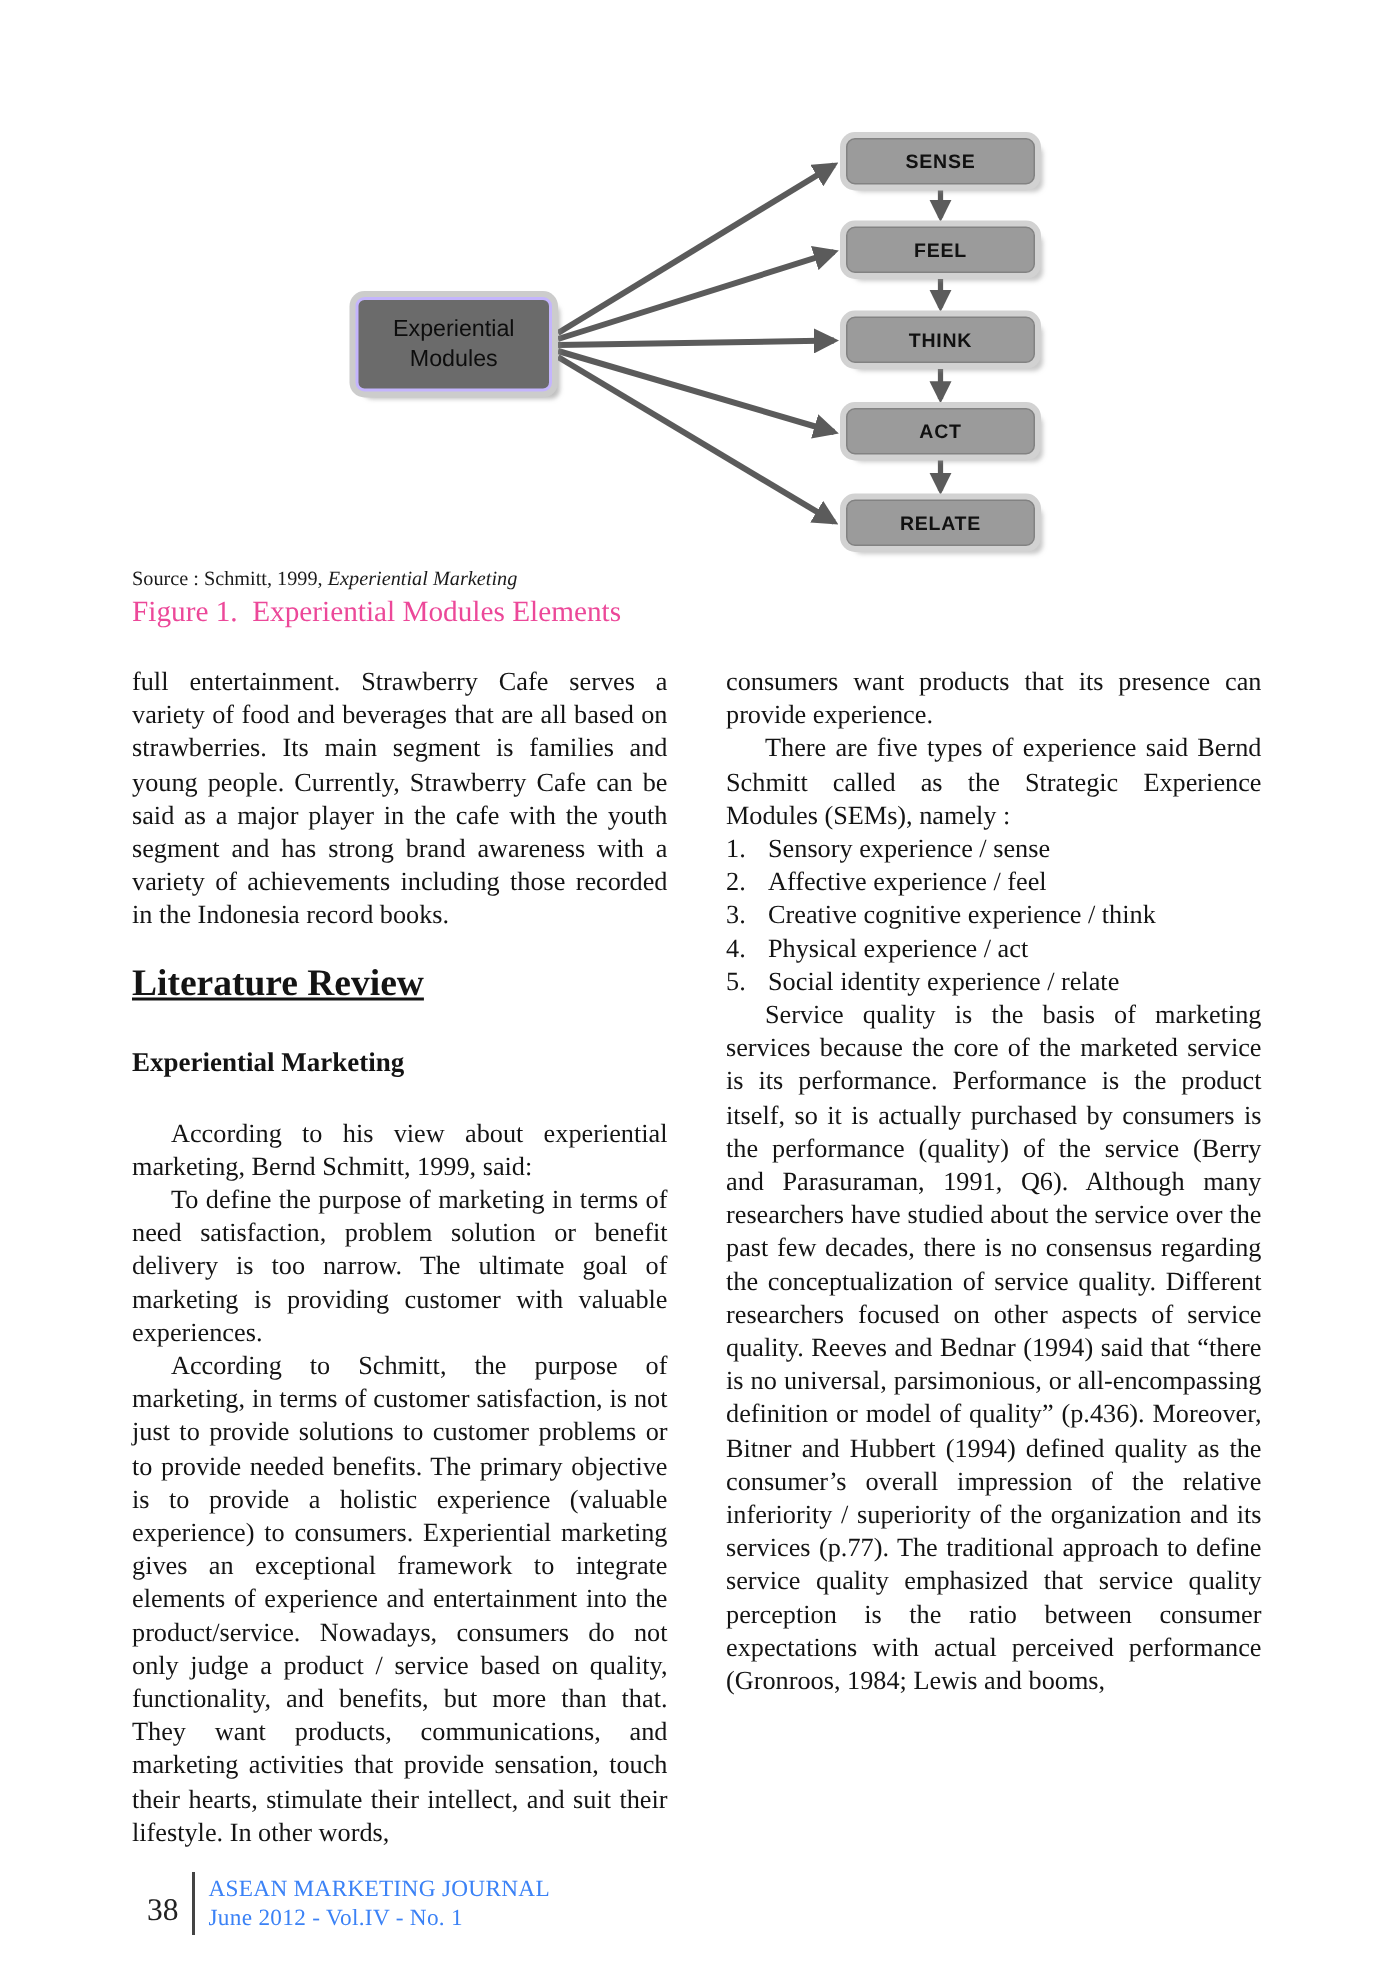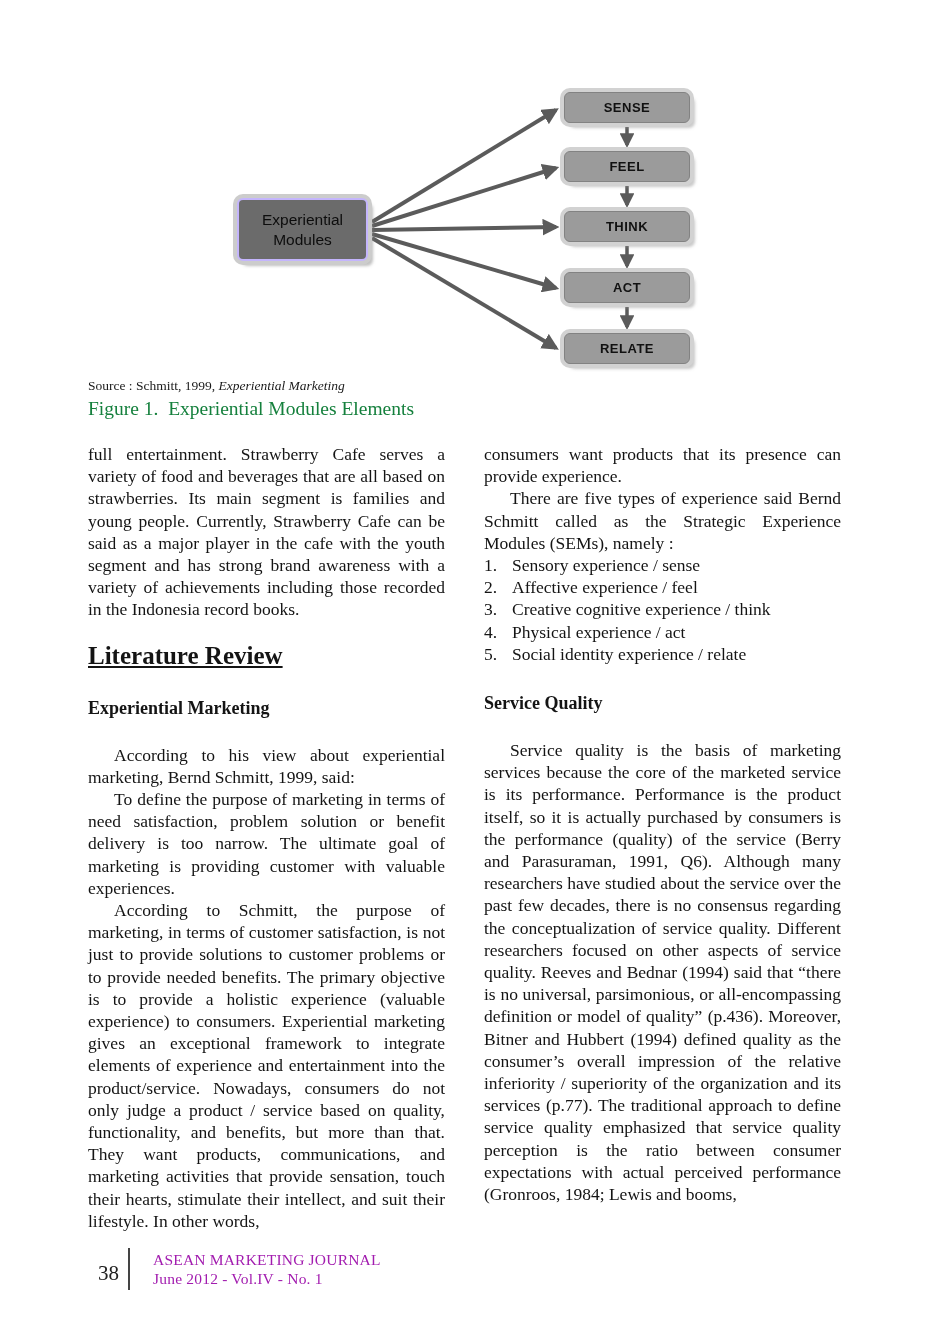--- a/index.html
+++ b/index.html
@@ -41,21 +41,21 @@
   .mod-0 { top: 7px; }
   .mod-1 { top: 66px; }
   .mod-2 { top: 126px; }
   .mod-3 { top: 187px; }
   .mod-4 { top: 248px; }
   .arrow-layer { position: absolute; left: 0; top: 0; }
 
   
   .fig-source { position: absolute; left: 88px; top: 378px; font-size: 13.5px; color: #1a1a1a; }
   .fig-source .work { font-style: italic; }
-  .fig-caption { position: absolute; left: 88px; top: 398px; font-size: 19.5px; color: #15803d; }
+  .fig-caption { position: absolute; left: 88px; top: 398px; font-size: 19.5px; color: #ec4899; }
 
   
   .columns {
     position: absolute; left: 88px; top: 443px; width: 754px;
     display: flex; gap: 39px;
   }
   .col { width: 357px; font-size: 17.5px; line-height: 22.2px; text-align: justify; hyphens: auto; -webkit-hyphens: auto; }
   .col p.indent { text-indent: 26px; }
   .col p.quote { text-indent: 26px; }
   h1.section {
@@ -67,21 +67,21 @@
     margin-top: 28px; margin-bottom: 26px; text-align: left;
   }
   .num-list { margin-top: 0; }
   .num-list .list-item { display: flex; text-align: left; }
   .num-list .li-num { width: 28px; flex: 0 0 28px; }
 
   
   .footer { position: absolute; left: 98px; top: 1248px; display: flex; align-items: center; }
   .page-num { font-size: 21px; color: #222; padding-right: 9px; padding-top: 8px; }
   .footer-bar { width: 2px; height: 42px; background: #444; }
-  .footer-lines { padding-left: 23px; font-size: 15.5px; line-height: 19px; color: #a21caf; letter-spacing: 0.2px; }
+  .footer-lines { padding-left: 9px; font-size: 15.5px; line-height: 19px; color: #3b82f6; letter-spacing: 0.2px; }
 </style>
 </head>
 <body>
 
 <div class="diagram">
   <svg class="arrow-layer" width="925" height="295" viewBox="0 0 925 295">
     <defs>
       <marker id="ah" viewBox="0 0 10 10" refX="8" refY="5" markerWidth="4.2" markerHeight="4.2" orient="auto">
         <path d="M0,0 L10,5 L0,10 z" fill="#5b5b5b"></path>
       </marker>
@@ -143,21 +143,20 @@
       </div>
       <div class="list-item">
         <span class="li-num">4.</span>
         <span>Physical experience / act</span>
       </div>
       <div class="list-item">
         <span class="li-num">5.</span>
         <span>Social identity experience / relate</span>
       </div>
     </div>
-    <h2 class="subsection">Service Quality</h2>
     <p class="indent">Service quality is the basis of marketing services because the core of the marketed service is its performance. Performance is the product itself, so it is actually purchased by consumers is the performance (quality) of the service (Berry and Parasuraman, 1991, Q6). Although many researchers have studied about the service over the past few decades, there is no consensus regarding the conceptualization of service quality. Different researchers focused on other aspects of service quality. Reeves and Bednar (1994) said that “there is no universal, parsimonious, or all-encompassing definition or model of quality” (p.436). Moreover, Bitner and Hubbert (1994) defined quality as the consumer’s overall impression of the relative inferiority / superiority of the organization and its services (p.77). The traditional approach to define service quality emphasized that service quality perception is the ratio between consumer expectations with actual perceived performance (Gronroos, 1984; Lewis and booms,</p>
   </div>
 
 </div>
 
 <div class="footer">
   <span class="page-num">38</span>
   <span class="footer-bar"></span>
   <div class="footer-lines">
     <div>ASEAN MARKETING JOURNAL</div>

